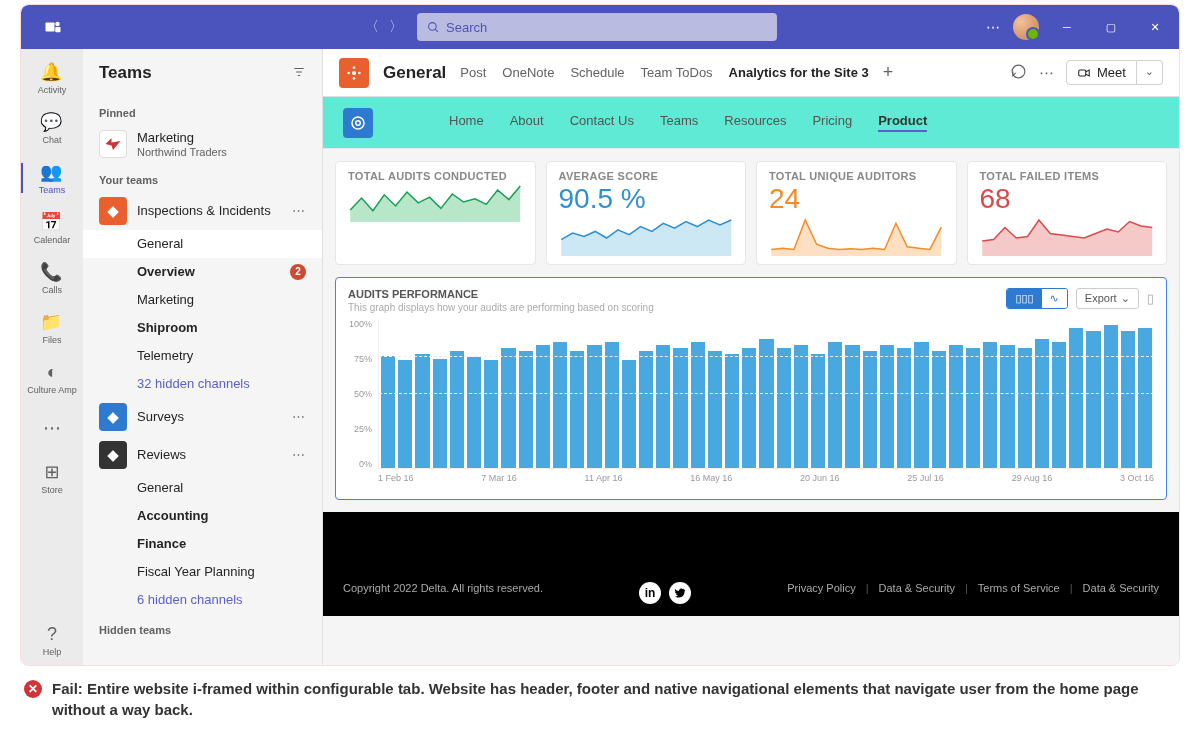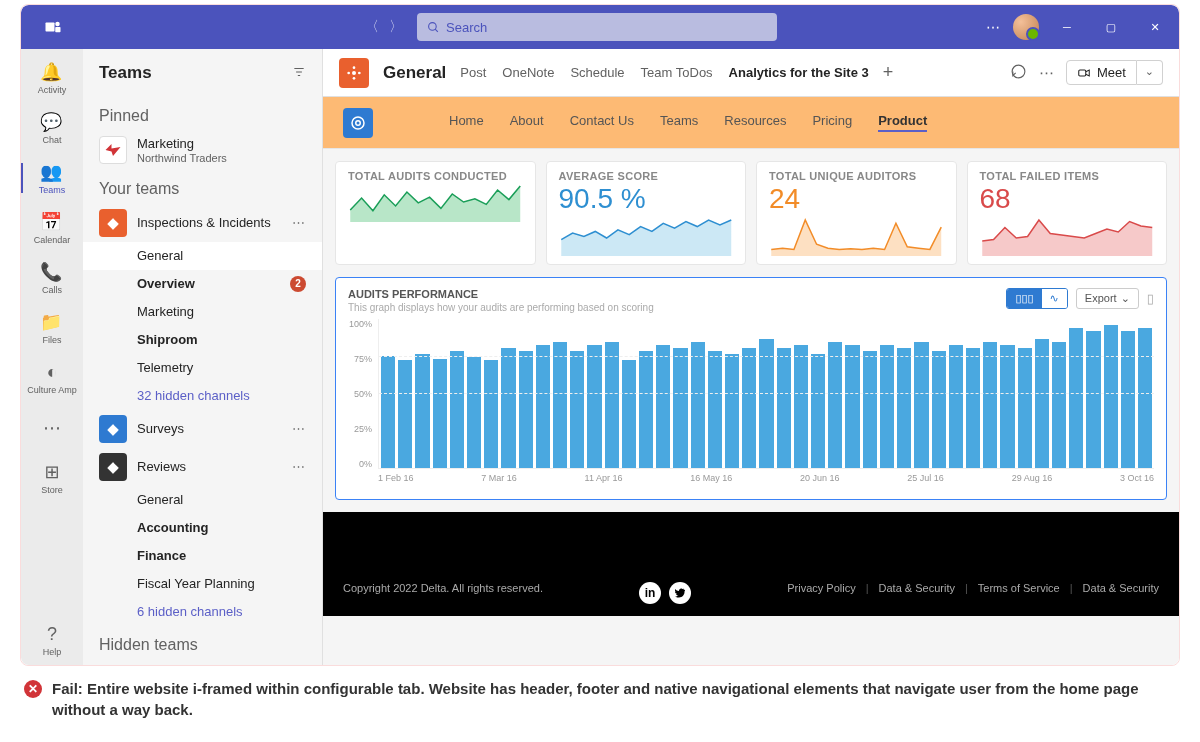--- a/index.html
+++ b/index.html
@@ -27,21 +27,21 @@
 .rail-item.active { color: #4b53bc; }
 .rail-item.active::before { content: ""; position: absolute; left: 0; top: 10px; bottom: 10px; width: 2px; background: #4b53bc; }
 .rail-item .ricon { font-size: 18px; }
 .rail-spacer { flex: 1; }
 
 
 .teams-sidebar { width: 240px; background: #f5f5f5; border-right: 1px solid #e0e0e0; display: flex; flex-direction: column; overflow-y: auto; }
 .teams-header { height: 48px; display: flex; align-items: center; justify-content: space-between; padding: 0 16px; }
 .teams-header h2 { font-size: 17px; font-weight: 700; color: #242424; }
 .filter-icon { color: #616161; font-size: 14px; }
-.section-label { padding: 10px 16px 6px; font-size: 16px; color: #616161; }
+.section-label { padding: 10px 16px 6px; font-size: 11px; color: #616161; font-weight: bold; }
 .team-row { display: flex; align-items: center; padding: 5px 16px; gap: 10px; cursor: pointer; position: relative; }
 .team-row .team-icon { width: 28px; height: 28px; border-radius: 4px; display: flex; align-items: center; justify-content: center; color: #fff; font-size: 15px; flex-shrink: 0; }
 .team-row .team-info { display: flex; flex-direction: column; line-height: 1.2; }
 .team-row .team-name { font-size: 13px; color: #242424; }
 .team-row .team-sub { font-size: 11px; color: #616161; }
 .team-row .more { margin-left: auto; color: #616161; font-size: 13px; letter-spacing: 1px; }
 .channel { padding: 4px 16px 4px 54px; font-size: 13px; color: #242424; cursor: pointer; display: flex; align-items: center; justify-content: space-between; height: 28px;}
 .channel.bold { font-weight: 600; }
 .channel.active { background: #fff; }
 .channel .badge { width: 16px; height: 16px; border-radius: 50%; background: #cc4a31; color: #fff; font-size: 10px; display: flex; align-items: center; justify-content: center; font-weight: 600; }
@@ -56,21 +56,21 @@
 .ch-tabs span { cursor: pointer; }
 .ch-tabs .active-tab { color: #242424; font-weight: 600; text-align: center; }
 .ch-add { color: #616161; font-size: 18px; }
 .ch-right { margin-left: auto; display: flex; align-items: center; gap: 12px; }
 .ch-right .meet-btn { display: flex; }
 .meet-main { border: 1px solid #d1d1d1; border-radius: 4px 0 0 4px; padding: 4px 10px; display: flex; align-items: center; gap: 6px; font-size: 13px; color: #242424; background: #fff; }
 .meet-caret { border: 1px solid #d1d1d1; border-left: none; border-radius: 0 4px 4px 0; padding: 4px 8px; background: #fff; font-size: 11px; color: #616161; }
 .ic-btn { color: #616161; font-size: 15px;}
 
 
-.site-nav { height: 52px; background: #fdba74; border-bottom: 1px solid #e6e6e6; display: flex; align-items: center; padding: 0 20px; gap: 26px; }
+.site-nav { height: 52px; background: #5eead4; border-bottom: 1px solid #e6e6e6; display: flex; align-items: center; padding: 0 20px; gap: 26px; }
 .site-logo { width: 30px; height: 30px; border-radius: 4px; background: #2e7ad1; display: flex; align-items: center; justify-content: center; color: #fff; margin-right: 50px;}
 .site-nav-item { font-size: 13px; color: #555; cursor: pointer; padding-bottom: 2px;}
 .site-nav-item.active { color: #333; font-weight: 600; border-bottom: 2px solid #5b5fc7; }
 
 
 .cards-row { display: flex; gap: 10px; padding: 12px 12px 0 12px; }
 .stat-card { flex: 1; background: #fff; border: 1px solid #e6e6e6; border-radius: 4px; padding: 8px 12px 4px; }
 .stat-card .label { font-size: 11px; font-weight: 600; color: #888; letter-spacing: 0.3px; }
 .stat-card .value { font-size: 28px; font-weight: 400; line-height: 1.2; }
 .stat-card.green .value { color: #1a9e58; }

